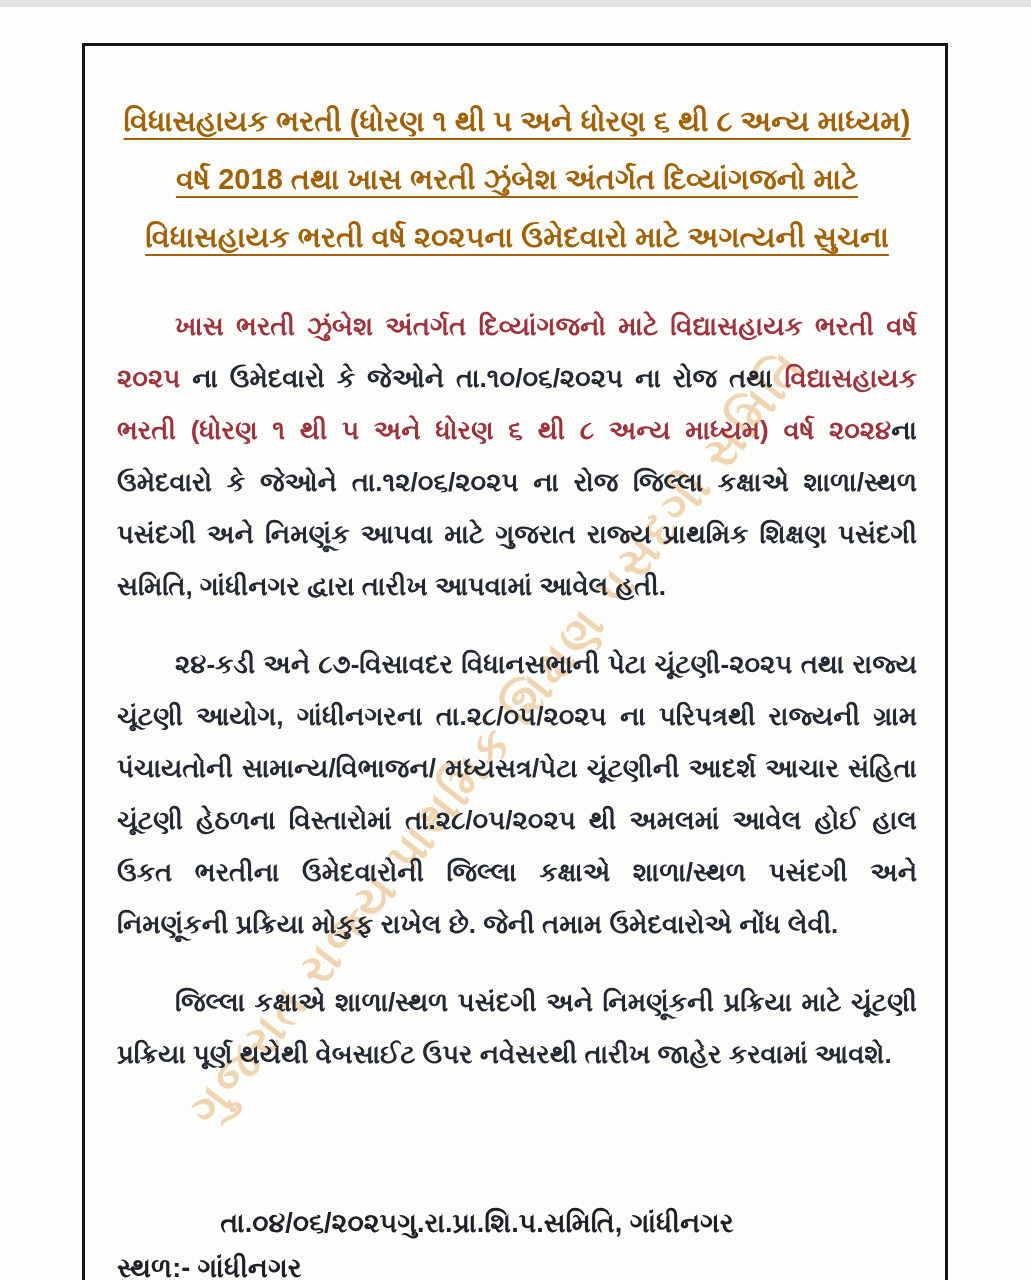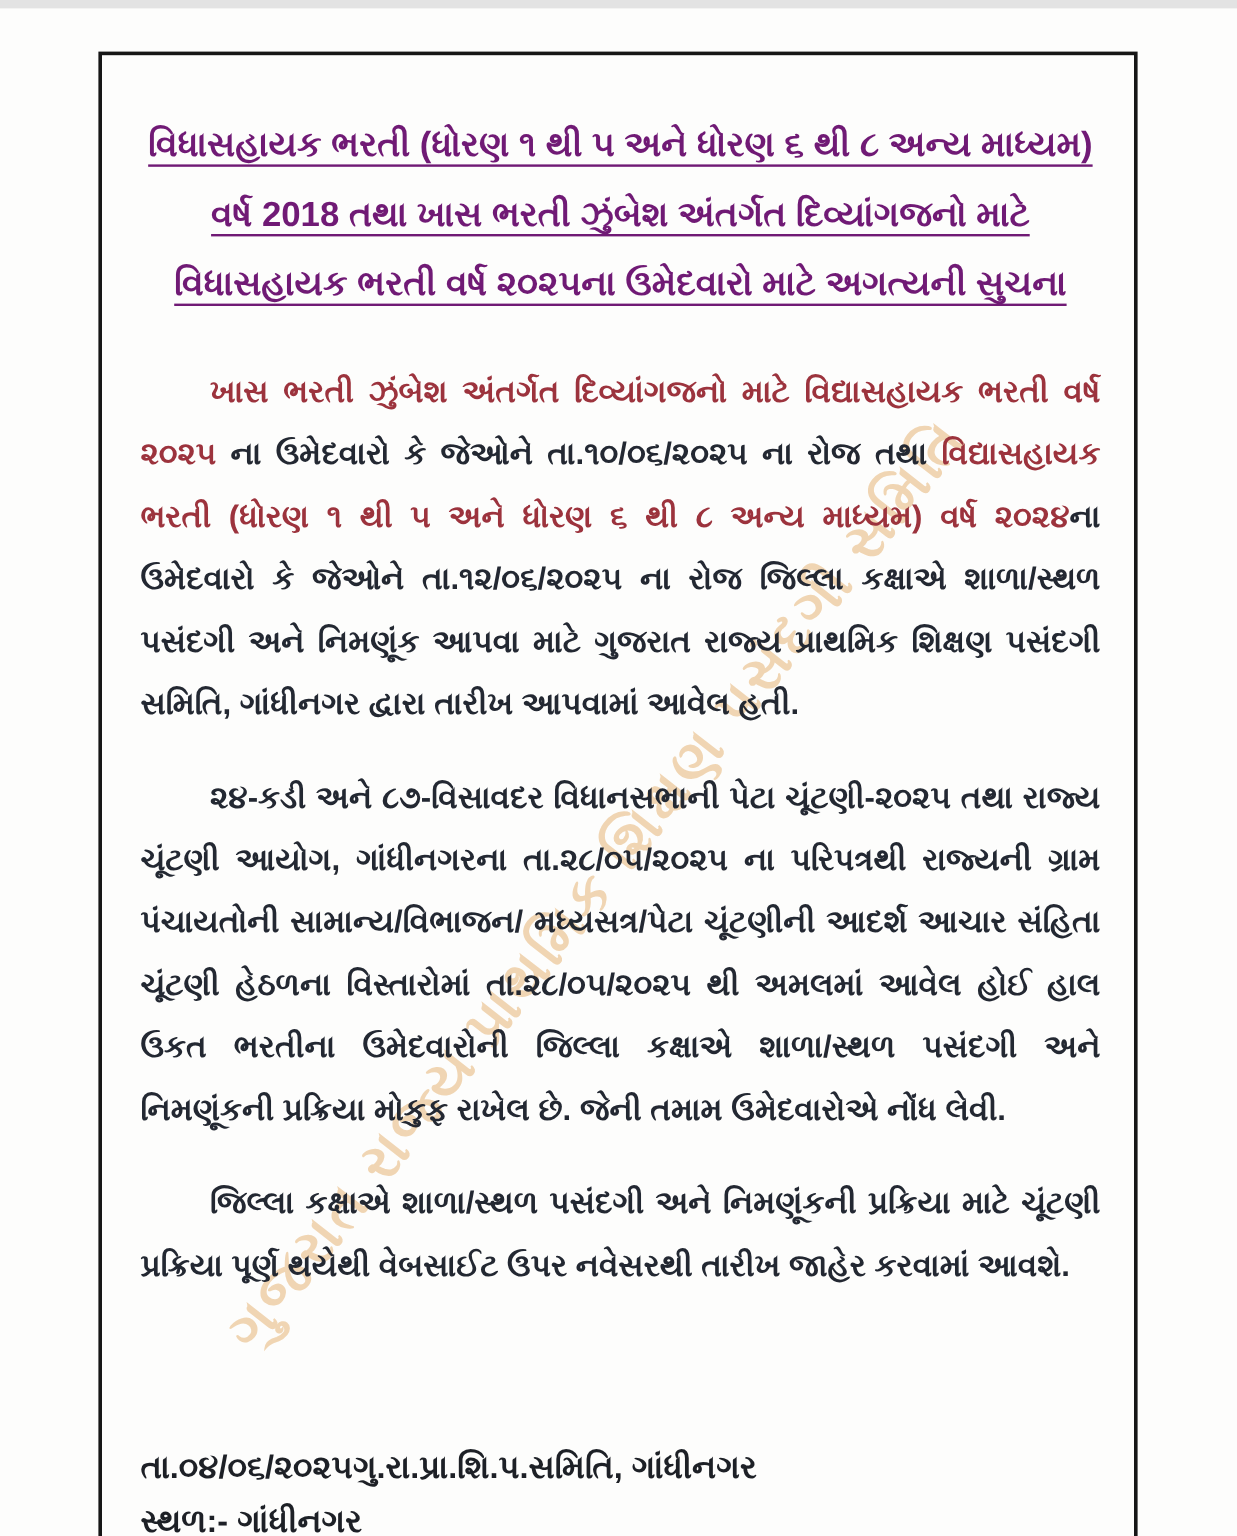--- a/index.html
+++ b/index.html
@@ -47,40 +47,40 @@
     opacity: 0.42;
   }
   .content {
     position: relative;
     z-index: 1;
     padding: 46px 28px 0 32px;
   }
   .title { font-size: 29px; font-weight: 700; text-align: center; }
   .title-line { line-height: 58px; }
   .title-line .u {
-    color: #701a75;
+    color: #a16207;
     text-decoration: underline;
     text-decoration-thickness: 2px;
     text-underline-offset: 7px;
   }
   .para {
     margin-top: 26px;
     font-size: 26px;
     font-weight: 600;
     line-height: 52px;
     color: #232832;
     text-align: justify;
     text-indent: 58px;
   }
   .para.first { margin-top: 34px; }
   .red { color: #9c333d; }
   .footer { margin-top: 128px; font-size: 27px; font-weight: 700; color: #1d2026; }
   .footer-row {
     display: flex;
-    justify-content: flex-start;
+    justify-content: center;
     align-items: baseline;
   }
   .footer-row .signatory { margin-right: 80px; }
   .footer-place { margin-top: 14px; }
 </style>
 </head>
 <body>
 
 <div class="top-strip"></div>
 

